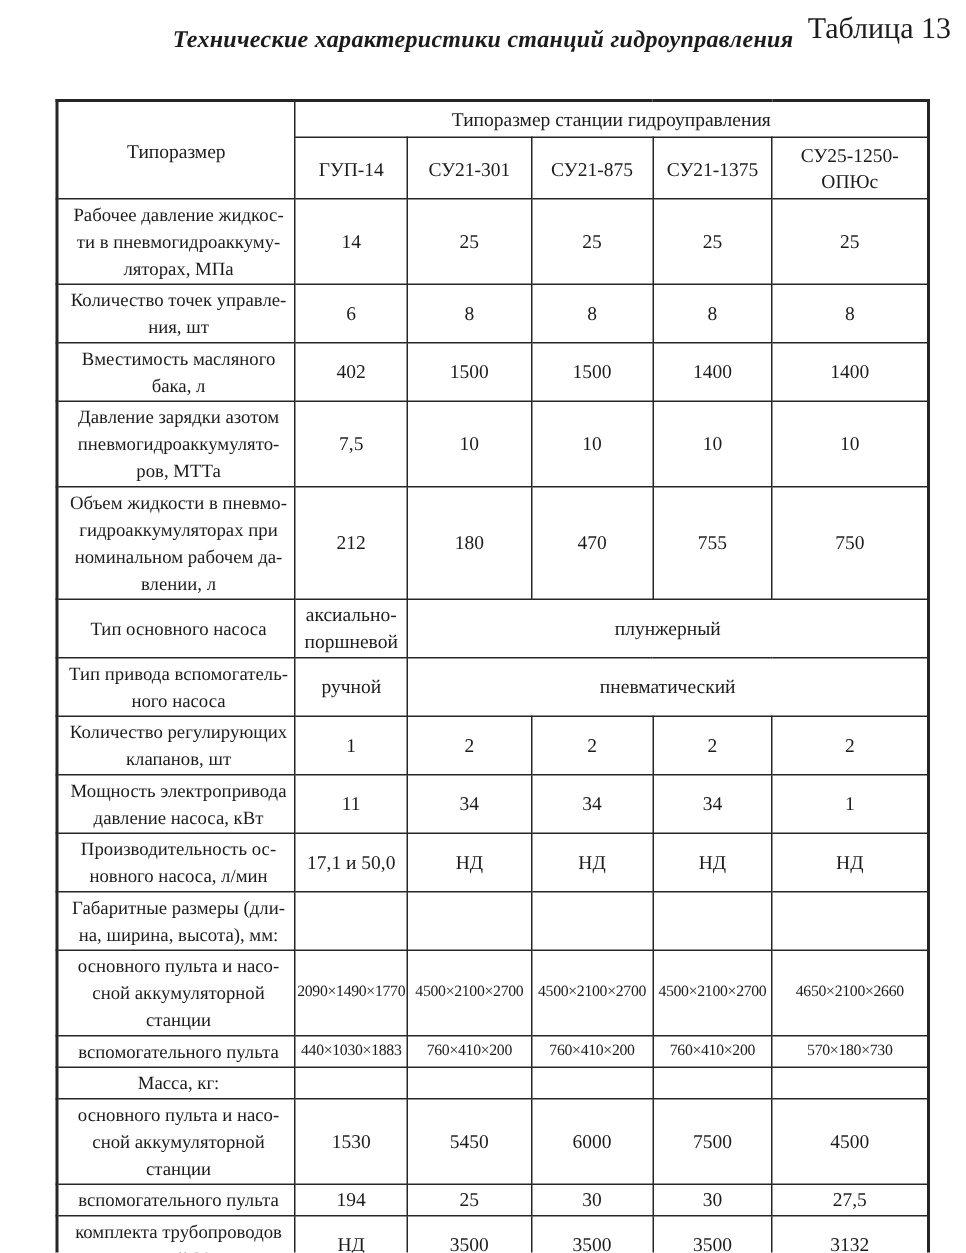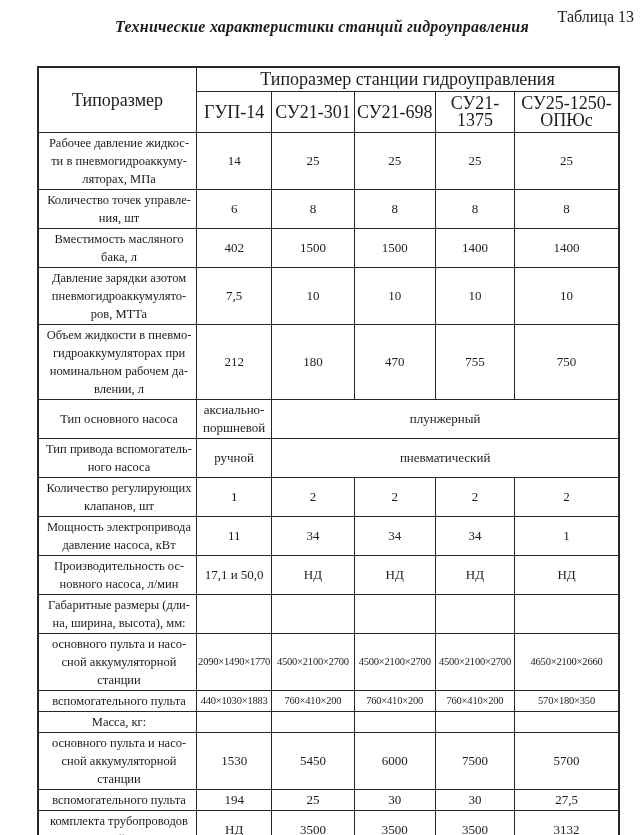--- a/index.html
+++ b/index.html
@@ -4,39 +4,39 @@
 <style>
   html, body { margin:0; padding:0; }
   body {
     width:644px; height:835px; background:#ffffff;
     font-family:"Liberation Serif", "DejaVu Serif", serif;
     color:#1c1c1c;
     position:relative;
   }
   .table-label {
     position:absolute; top:8px; right:10px;
-    font-size:16px;
+    font-size:20px;
   }
   .doc-title {
     position:absolute; top:18px; left:0; width:644px;
     text-align:center; font-style:italic; font-weight:bold;
     font-size:16px; letter-spacing:0.2px;
   }
   table.spec {
     position:absolute; top:66px; left:37px;
     width:583px; border-collapse:collapse; table-layout:fixed;
     border:2px solid #262626;
   }
   .spec th, .spec td {
     border:1px solid #262626;
     vertical-align:middle;
     font-weight:normal;
     overflow:hidden;
   }
-  .spec th { font-size:18px; line-height:17px; padding:3px 1px; text-align:center; }
+  .spec th { font-size:13px; line-height:17px; padding:3px 1px; text-align:center; }
   td.label {
     text-align:center; padding:1px 2px 1px 5px;
     font-size:12.5px; line-height:18px;
     white-space:pre-line;
   }
   td.val {
     text-align:center; padding:1px 1px;
     font-size:13px; line-height:18px;
     white-space:pre-line;
   }
@@ -58,21 +58,21 @@
       <col style="width:104px">
   </colgroup>
   <tbody>
       <tr>
     <th rowspan="2">Типоразмер</th>
     <th colspan="5">Типоразмер станции гидроуправления</th>
   </tr>
   <tr>
     <th>ГУП-14</th>
     <th>СУ21-301</th>
-    <th>СУ21-698</th>
+    <th>СУ21-875</th>
     <th>СУ21-1375</th>
     <th>СУ25-1250-ОПЮс</th>
   </tr>
 
   <tr>
     <td class="label">Рабочее давление жидкос-
 ти в пневмогидроаккуму-
 ляторах, МПа</td>
     <td class="val">14</td>
     <td class="val">25</td>
@@ -176,39 +176,39 @@
     <td class="val dim">4500×2100×2700</td>
     <td class="val dim">4500×2100×2700</td>
     <td class="val dim">4650×2100×2660</td>
   </tr>
   <tr>
     <td class="label">вспомогательного пульта</td>
     <td class="val dim">440×1030×1883</td>
     <td class="val dim">760×410×200</td>
     <td class="val dim">760×410×200</td>
     <td class="val dim">760×410×200</td>
-    <td class="val dim">570×180×350</td>
+    <td class="val dim">570×180×730</td>
   </tr>
   <tr>
     <td class="label">Масса, кг:</td>
     <td class="val"></td>
     <td class="val"></td>
     <td class="val"></td>
     <td class="val"></td>
     <td class="val"></td>
   </tr>
   <tr>
     <td class="label">основного пульта и насо-
 сной аккумуляторной
 станции</td>
     <td class="val">1530</td>
     <td class="val">5450</td>
     <td class="val">6000</td>
     <td class="val">7500</td>
-    <td class="val">5700</td>
+    <td class="val">4500</td>
   </tr>
   <tr>
     <td class="label">вспомогательного пульта</td>
     <td class="val">194</td>
     <td class="val">25</td>
     <td class="val">30</td>
     <td class="val">30</td>
     <td class="val">27,5</td>
   </tr>
   <tr>

